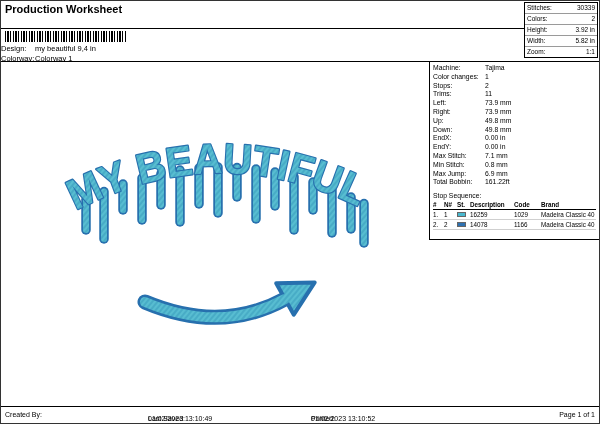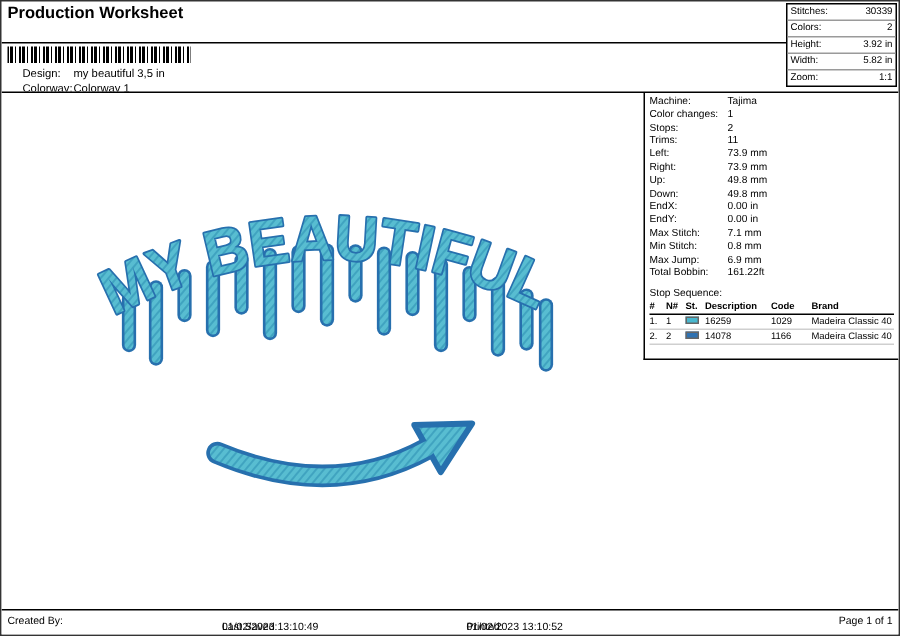--- a/index.html
+++ b/index.html
@@ -10,21 +10,21 @@
   }
   
   .header-left{position:absolute;top:0;left:0;width:524px;}
   .title-row{font-size:11px;font-weight:bold;padding:2px 4px 13px;border-bottom:1px solid #000;height:12px;line-height:12px;}
   .subtitle-row{font-size:7.5px;padding:2px 4px 1px;border-bottom:1px solid #000;height:9px;line-height:9px;}
   .barcode-row{padding:2px 4px 1px;}
   .barcode{
     width:122px;height:11px;
     background:repeating-linear-gradient(90deg,#000 0px,#000 1px,#fff 1px,#fff 2px,#000 2px,#000 4px,#fff 4px,#fff 5px,#000 5px,#000 6px,#fff 6px,#fff 8px);
   }
-  .meta-row{font-size:7.5px;padding:1px 14px 0;display:flex;height:9px;line-height:9px;}
+  .meta-row{font-size:7.5px;padding:1px 0 0;display:flex;height:9px;line-height:9px;}
   .meta-label{width:34px;}
   .summary-box{position:absolute;top:1px;right:1px;width:72px;border:1px solid #000;background:#fff;font-size:6.5px;}
   .summary-row{display:flex;justify-content:space-between;padding:1px 2px;height:8px;line-height:8px;border-bottom:1px solid #9a9a9a;}
   .summary-row:last-child{border-bottom:none;}
   
   .main{position:absolute;top:60px;left:0;right:0;bottom:17px;border-top:1px solid #000;background:#fff;}
   .design-svg{position:absolute;left:0;top:0;width:429px;height:345px;}
   
   .panel{
     position:absolute;top:0;right:0;width:170px;height:178px;
@@ -52,21 +52,21 @@
 
 <div class="page">
 
   <div class="header-left">
     <div class="title-row">Production Worksheet</div>
     <div class="barcode-row">
       <div class="barcode"></div>
     </div>
     <div class="meta-row">
       <span class="meta-label">Design:</span>
-      <span>my beautiful 3,5 in</span>
+      <span>my beautiful 9,4 in</span>
     </div>
     <div class="meta-row">
       <span class="meta-label">Colorway:</span>
       <span>Colorway 1</span>
     </div>
   </div>
 
   <div class="summary-box">
     <div class="summary-row">
         <span>Stitches:</span>

